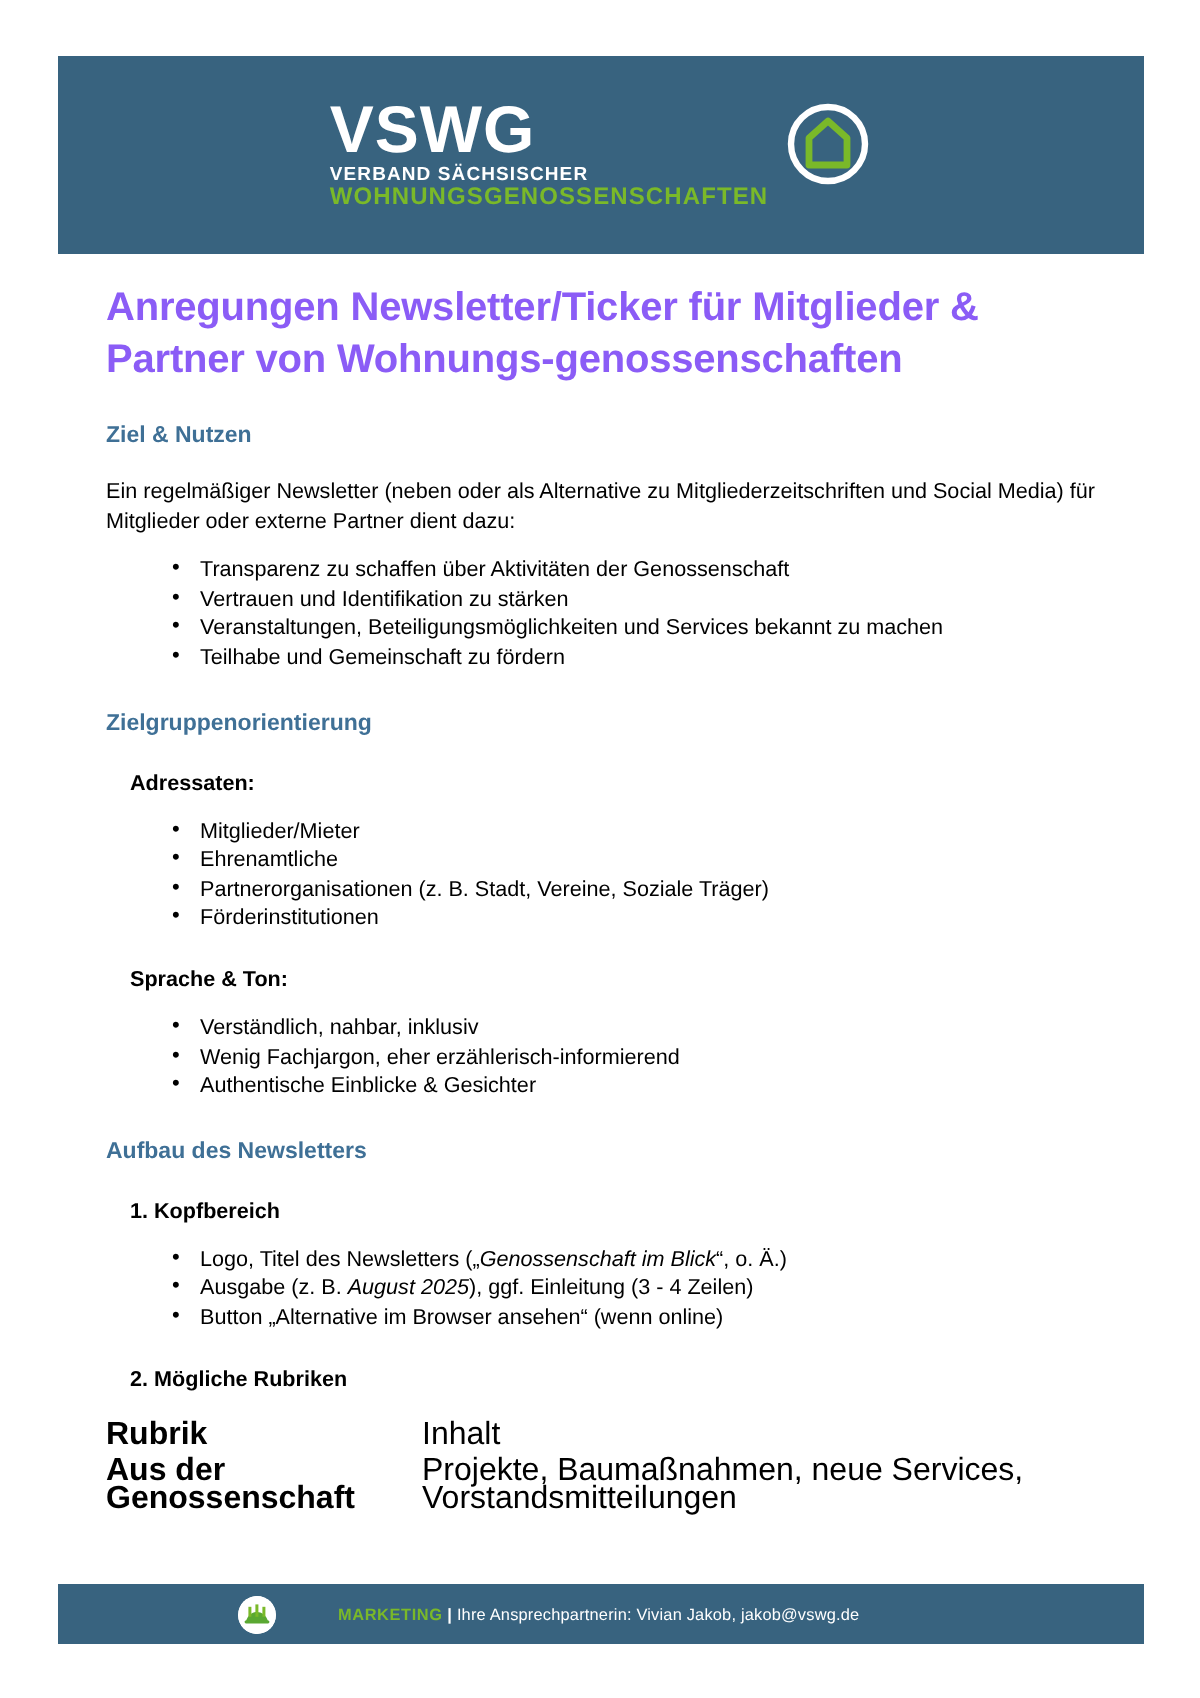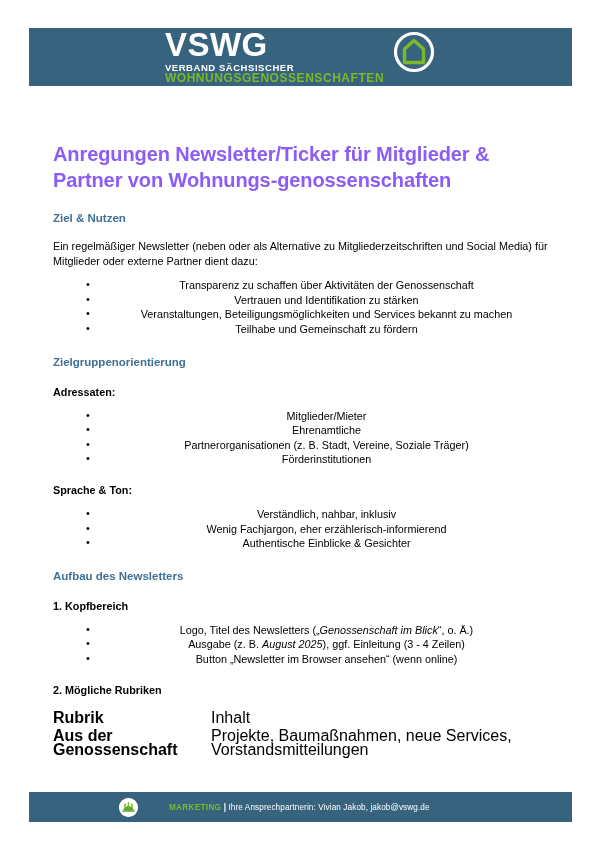--- a/index.html
+++ b/index.html
@@ -15,21 +15,21 @@
     overflow: hidden;
     position: relative;
   }
 
   
   .header-banner {
     position: absolute;
     left: 29px;
     top: 28px;
     width: 543px;
-    height: 58px;
+    height: 99px;
     background: #38637f;
     display: flex;
     align-items: center;
     justify-content: center;
   }
   .logo {
     display: flex;
     align-items: flex-start;
     gap: 8px;
     transform: translateY(-1px);
@@ -99,29 +99,28 @@
     font-size: 10.8px;
     line-height: 14.6px;
     color: #000000;
     margin: 14px 0 0 0;
   }
 
   .sub-heading {
     font-size: 10.8px;
     font-weight: bold;
     color: #000000;
-    margin: 16px 0 0 0;
+    margin: 16px 0 0 12px;
     line-height: 14px;
   }
 
   ul.bullets {
     margin: 10px 0 0 0;
     padding: 0 0 0 36px;
     list-style: none;
-    text-align: center;
   }
   ul.bullets li {
     font-size: 10.8px;
     line-height: 14.6px;
     color: #000000;
     position: relative;
     padding-left: 11px;
   }
   ul.bullets li:before {
     content: "\2022";
@@ -244,21 +243,21 @@
     <li>Verständlich, nahbar, inklusiv</li>
     <li>Wenig Fachjargon, eher erzählerisch-informierend</li>
     <li>Authentische Einblicke &amp; Gesichter</li>
   </ul>
 
   <h2 class="section-heading">Aufbau des Newsletters</h2>
   <div class="sub-heading">1. Kopfbereich</div>
   <ul class="bullets">
     <li><span>Logo, Titel des Newsletters („</span><span class="it">Genossenschaft im Blick</span><span>“, o. Ä.)</span></li>
     <li><span>Ausgabe (z. B. </span><span class="it">August 2025</span><span>), ggf. Einleitung (3 - 4 Zeilen)</span></li>
-    <li><span>Button „Newsletter im Browser ansehen“ (wenn online)</span></li>
+    <li><span>Button „Alternative im Browser ansehen“ (wenn online)</span></li>
   </ul>
 
   <div class="sub-heading">2. Mögliche Rubriken</div>
 
   <table class="rubrik-table">
     <tbody>
       <tr>
         <td class="col-a">Rubrik</td>
         <td class="col-b">Inhalt</td>
       </tr>

